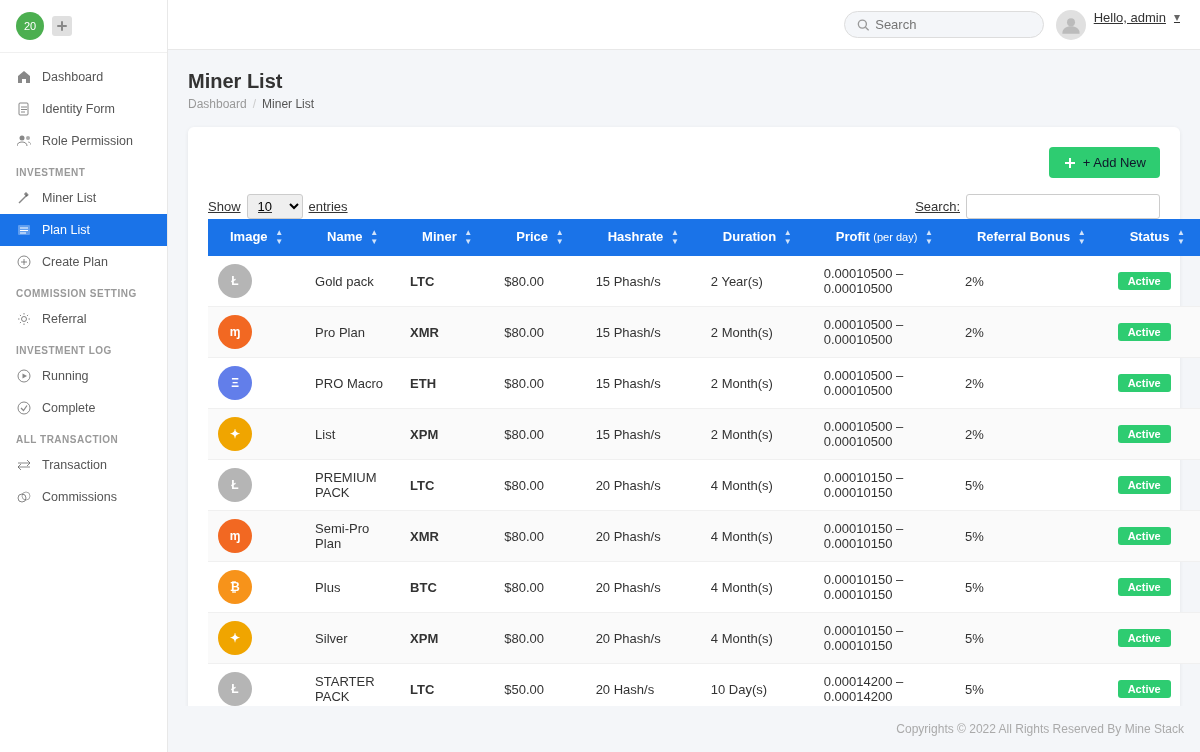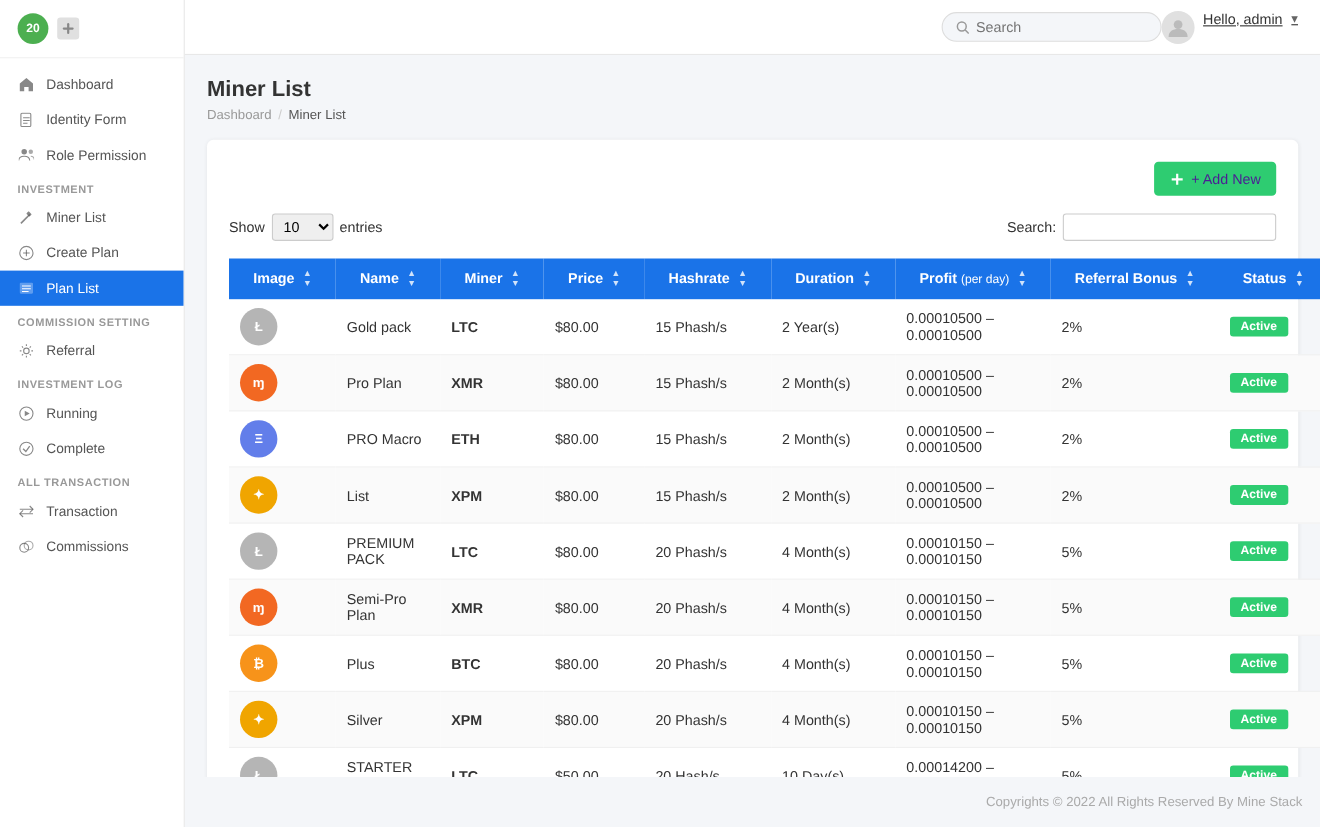--- a/index.html
+++ b/index.html
@@ -5,55 +5,55 @@
     * { box-sizing: border-box; margin: 0; padding: 0; }
     body { font-family: 'Segoe UI', Arial, sans-serif; background: #f4f6f9; color: #333; font-size: 13px; }
 
     
     .app-layout { display: flex; height: 100vh; }
     .sidebar { width: 168px; background: #fff; border-right: 1px solid #e8e8e8; display: flex; flex-direction: column; flex-shrink: 0; }
     .main-area { flex: 1; display: flex; flex-direction: column; overflow: hidden; }
 
     
     .sidebar-logo { padding: 12px 16px; display: flex; align-items: center; gap: 8px; border-bottom: 1px solid #f0f0f0; }
-    .logo-badge { background: #4caf50; color: #fff; border-radius: 50%; width: 28px; height: 28px; display: flex; align-items: center; justify-content: center; font-size: 11px; font-weight: bold; }
+    .logo-badge { background: #4caf50; color: #fff; border-radius: 50%; width: 28px; height: 28px; display: flex; align-items: center; justify-content: center; font-size: 11px; font-weight: normal; }
     .logo-icon { width: 20px; height: 20px; background: #e0e0e0; border-radius: 3px; display: flex; align-items: center; justify-content: center; }
 
     
     .sidebar-nav { flex: 1; overflow-y: auto; padding: 8px 0; }
     .nav-section-label { padding: 10px 16px 4px; font-size: 10px; font-weight: 700; color: #999; text-transform: uppercase; letter-spacing: 0.5px; }
     .nav-item { display: flex; align-items: center; gap: 10px; padding: 8px 16px; cursor: pointer; color: #555; font-size: 12.5px; border-radius: 0; transition: background 0.15s; }
     .nav-item.active { background: #1a73e8; color: #fff; border-radius: 0; }
     .nav-icon { width: 16px; height: 16px; display: flex; align-items: center; justify-content: center; flex-shrink: 0; }
 
     
-    .topbar { height: 50px; background: #fff; border-bottom: 1px solid #e8e8e8; display: flex; align-items: center; justify-content: flex-end; padding: 0 20px; }
+    .topbar { height: 50px; background: #fff; border-bottom: 1px solid #e8e8e8; display: flex; align-items: center; justify-content: flex-end; padding: 0 20px; gap: 12px; }
     .search-wrap { display: flex; align-items: center; background: #f4f6f9; border: 1px solid #ddd; border-radius: 20px; padding: 5px 12px; gap: 6px; width: 200px; }
     .search-wrap input { border: none; background: transparent; outline: none; font-size: 13px; width: 100%; }
     .user-info { display: flex; gap: 8px; cursor: pointer; text-decoration: underline; }
     .user-avatar { width: 30px; height: 30px; border-radius: 50%; background: #e0e0e0; display: flex; align-items: center; justify-content: center; overflow: hidden; }
     .user-avatar svg { width: 20px; height: 20px; }
 
     
     .page-content { flex: 1; overflow-y: auto; padding: 20px; }
     .page-title { font-size: 20px; font-weight: 700; color: #333; }
     .breadcrumb { display: flex; gap: 6px; font-size: 12px; color: #999; margin-top: 4px; margin-bottom: 16px; }
     .breadcrumb a { color: #999; text-decoration: none; }
     .breadcrumb .sep { color: #ccc; }
     .breadcrumb .current { color: #555; }
 
     
     .card { background: #fff; border-radius: 6px; padding: 20px; box-shadow: 0 1px 4px rgba(0,0,0,0.07); }
 
     
     .card-header { display: flex; justify-content: flex-end; margin-bottom: 16px; }
-    .btn-add { background: #2ecc71; color: #4c1d95; border: none; border-radius: 4px; padding: 8px 14px; cursor: pointer; font-size: 13px; display: flex; align-items: center; gap: 6px; }
-
-    
-    .table-controls { display: flex; justify-content: space-between; align-items: center; margin-bottom: 16px; }
+    .btn-add { background: #2ecc71; color: #0f172a; border: none; border-radius: 4px; padding: 8px 14px; cursor: pointer; font-size: 13px; display: flex; align-items: center; gap: 6px; }
+
+    
+    .table-controls { display: flex; justify-content: space-between; align-items: center; margin-bottom: 0; text-decoration: underline; }
     .entries-control { display: flex; align-items: center; gap: 6px; font-size: 13px; }
     .entries-control select { border: 1px solid #ccc; border-radius: 3px; padding: 3px 6px; font-size: 13px; }
     .search-control { display: flex; align-items: center; gap: 6px; font-size: 13px; }
     .search-control input { border: 1px solid #ccc; border-radius: 3px; padding: 4px 8px; font-size: 13px; }
 
     
     .data-table { width: 100%; border-collapse: collapse; font-size: 13px; }
     .data-table thead tr { background: #1a73e8; color: #fff; }
     .data-table thead th { padding: 10px 22px; text-align: left; font-weight: 600; font-size: 13px; white-space: nowrap; cursor: pointer; user-select: none; }
     .data-table thead th .sort-arrows { display: inline-flex; flex-direction: column; margin-left: 4px; font-size: 8px; line-height: 1; gap: 1px; vertical-align: middle; opacity: 0.8; }
@@ -129,40 +129,40 @@
       <div class="nav-section-label">Investment</div>
       <div class="nav-item">
         <span class="nav-icon">
           <svg width="14" height="14" viewBox="0 0 14 14" fill="none">
             <line x1="2" y1="12" x2="10" y2="4" stroke="currentColor" stroke-width="1.5" opacity="0.7"></line>
             <rect x="9" y="1" width="4" height="3" rx="0.5" fill="currentColor" opacity="0.7" transform="rotate(45 9 1)"></rect>
           </svg>
         </span>
         <span>Miner List</span>
       </div>
-      <div class="nav-item">
-        <span class="nav-icon">
-          <svg width="14" height="14" viewBox="0 0 14 14" fill="none">
-            <circle cx="7" cy="7" r="6" stroke="currentColor" opacity="0.7"></circle>
-            <line x1="7" y1="4" x2="7" y2="10" stroke="currentColor" opacity="0.7"></line>
-            <line x1="4" y1="7" x2="10" y2="7" stroke="currentColor" opacity="0.7"></line>
-          </svg>
-        </span>
-        <span>Create Plan</span>
-      </div>
       <div class="nav-item active">
         <span class="nav-icon">
           <svg width="14" height="14" viewBox="0 0 14 14" fill="none">
             <rect x="1" y="2" width="12" height="10" rx="1" fill="rgba(255,255,255,0.3)"></rect>
             <line x1="3" y1="5" x2="11" y2="5" stroke="white" stroke-width="1"></line>
             <line x1="3" y1="7.5" x2="11" y2="7.5" stroke="white" stroke-width="1"></line>
             <line x1="3" y1="10" x2="9" y2="10" stroke="white" stroke-width="1"></line>
           </svg>
         </span>
         <span>Plan List</span>
+      </div>
+      <div class="nav-item">
+        <span class="nav-icon">
+          <svg width="14" height="14" viewBox="0 0 14 14" fill="none">
+            <circle cx="7" cy="7" r="6" stroke="currentColor" opacity="0.7"></circle>
+            <line x1="7" y1="4" x2="7" y2="10" stroke="currentColor" opacity="0.7"></line>
+            <line x1="4" y1="7" x2="10" y2="7" stroke="currentColor" opacity="0.7"></line>
+          </svg>
+        </span>
+        <span>Create Plan</span>
       </div>
 
       <div class="nav-section-label">Commission Setting</div>
       <div class="nav-item">
         <span class="nav-icon">
           <svg width="14" height="14" viewBox="0 0 14 14" fill="none">
             <circle cx="7" cy="7" r="2.5" stroke="currentColor" stroke-width="1" opacity="0.7"></circle>
             <path d="M7 1v1.5M7 11.5V13M1 7h1.5M11.5 7H13M2.93 2.93l1.06 1.06M10.01 10.01l1.06 1.06M2.93 11.07l1.06-1.06M10.01 3.99l1.06-1.06" stroke="currentColor" stroke-width="1" opacity="0.7"></path>
           </svg>
         </span>

